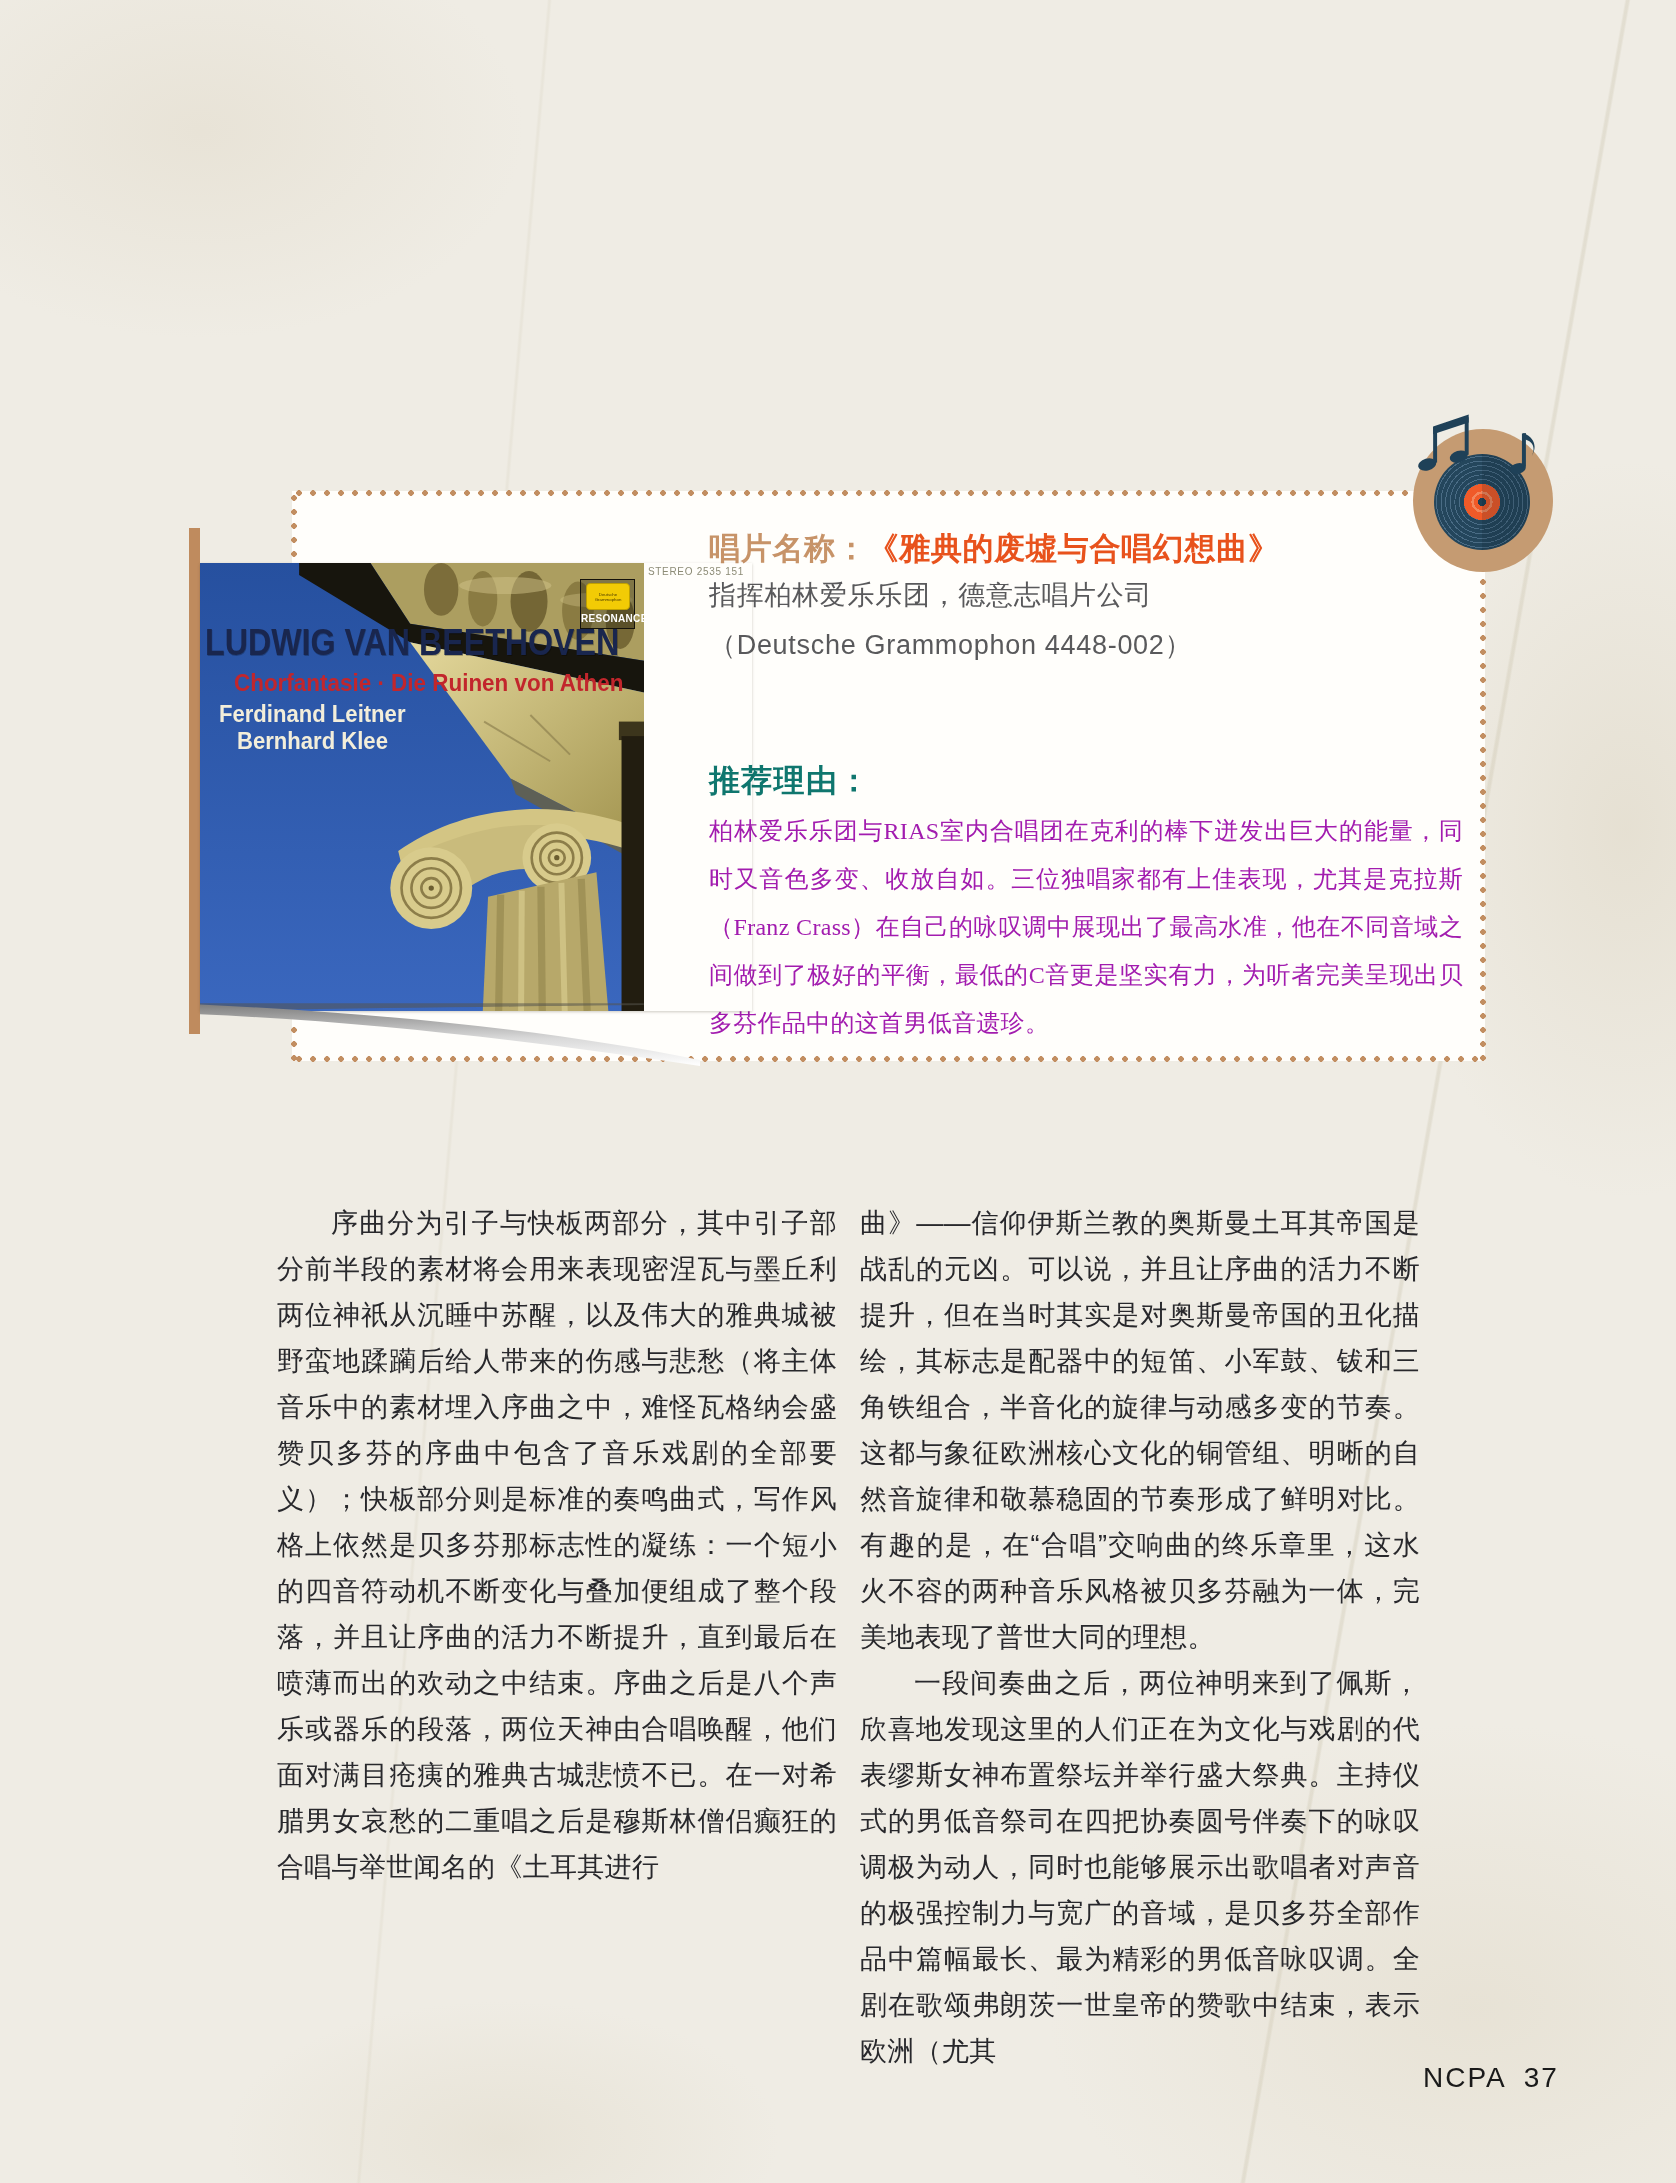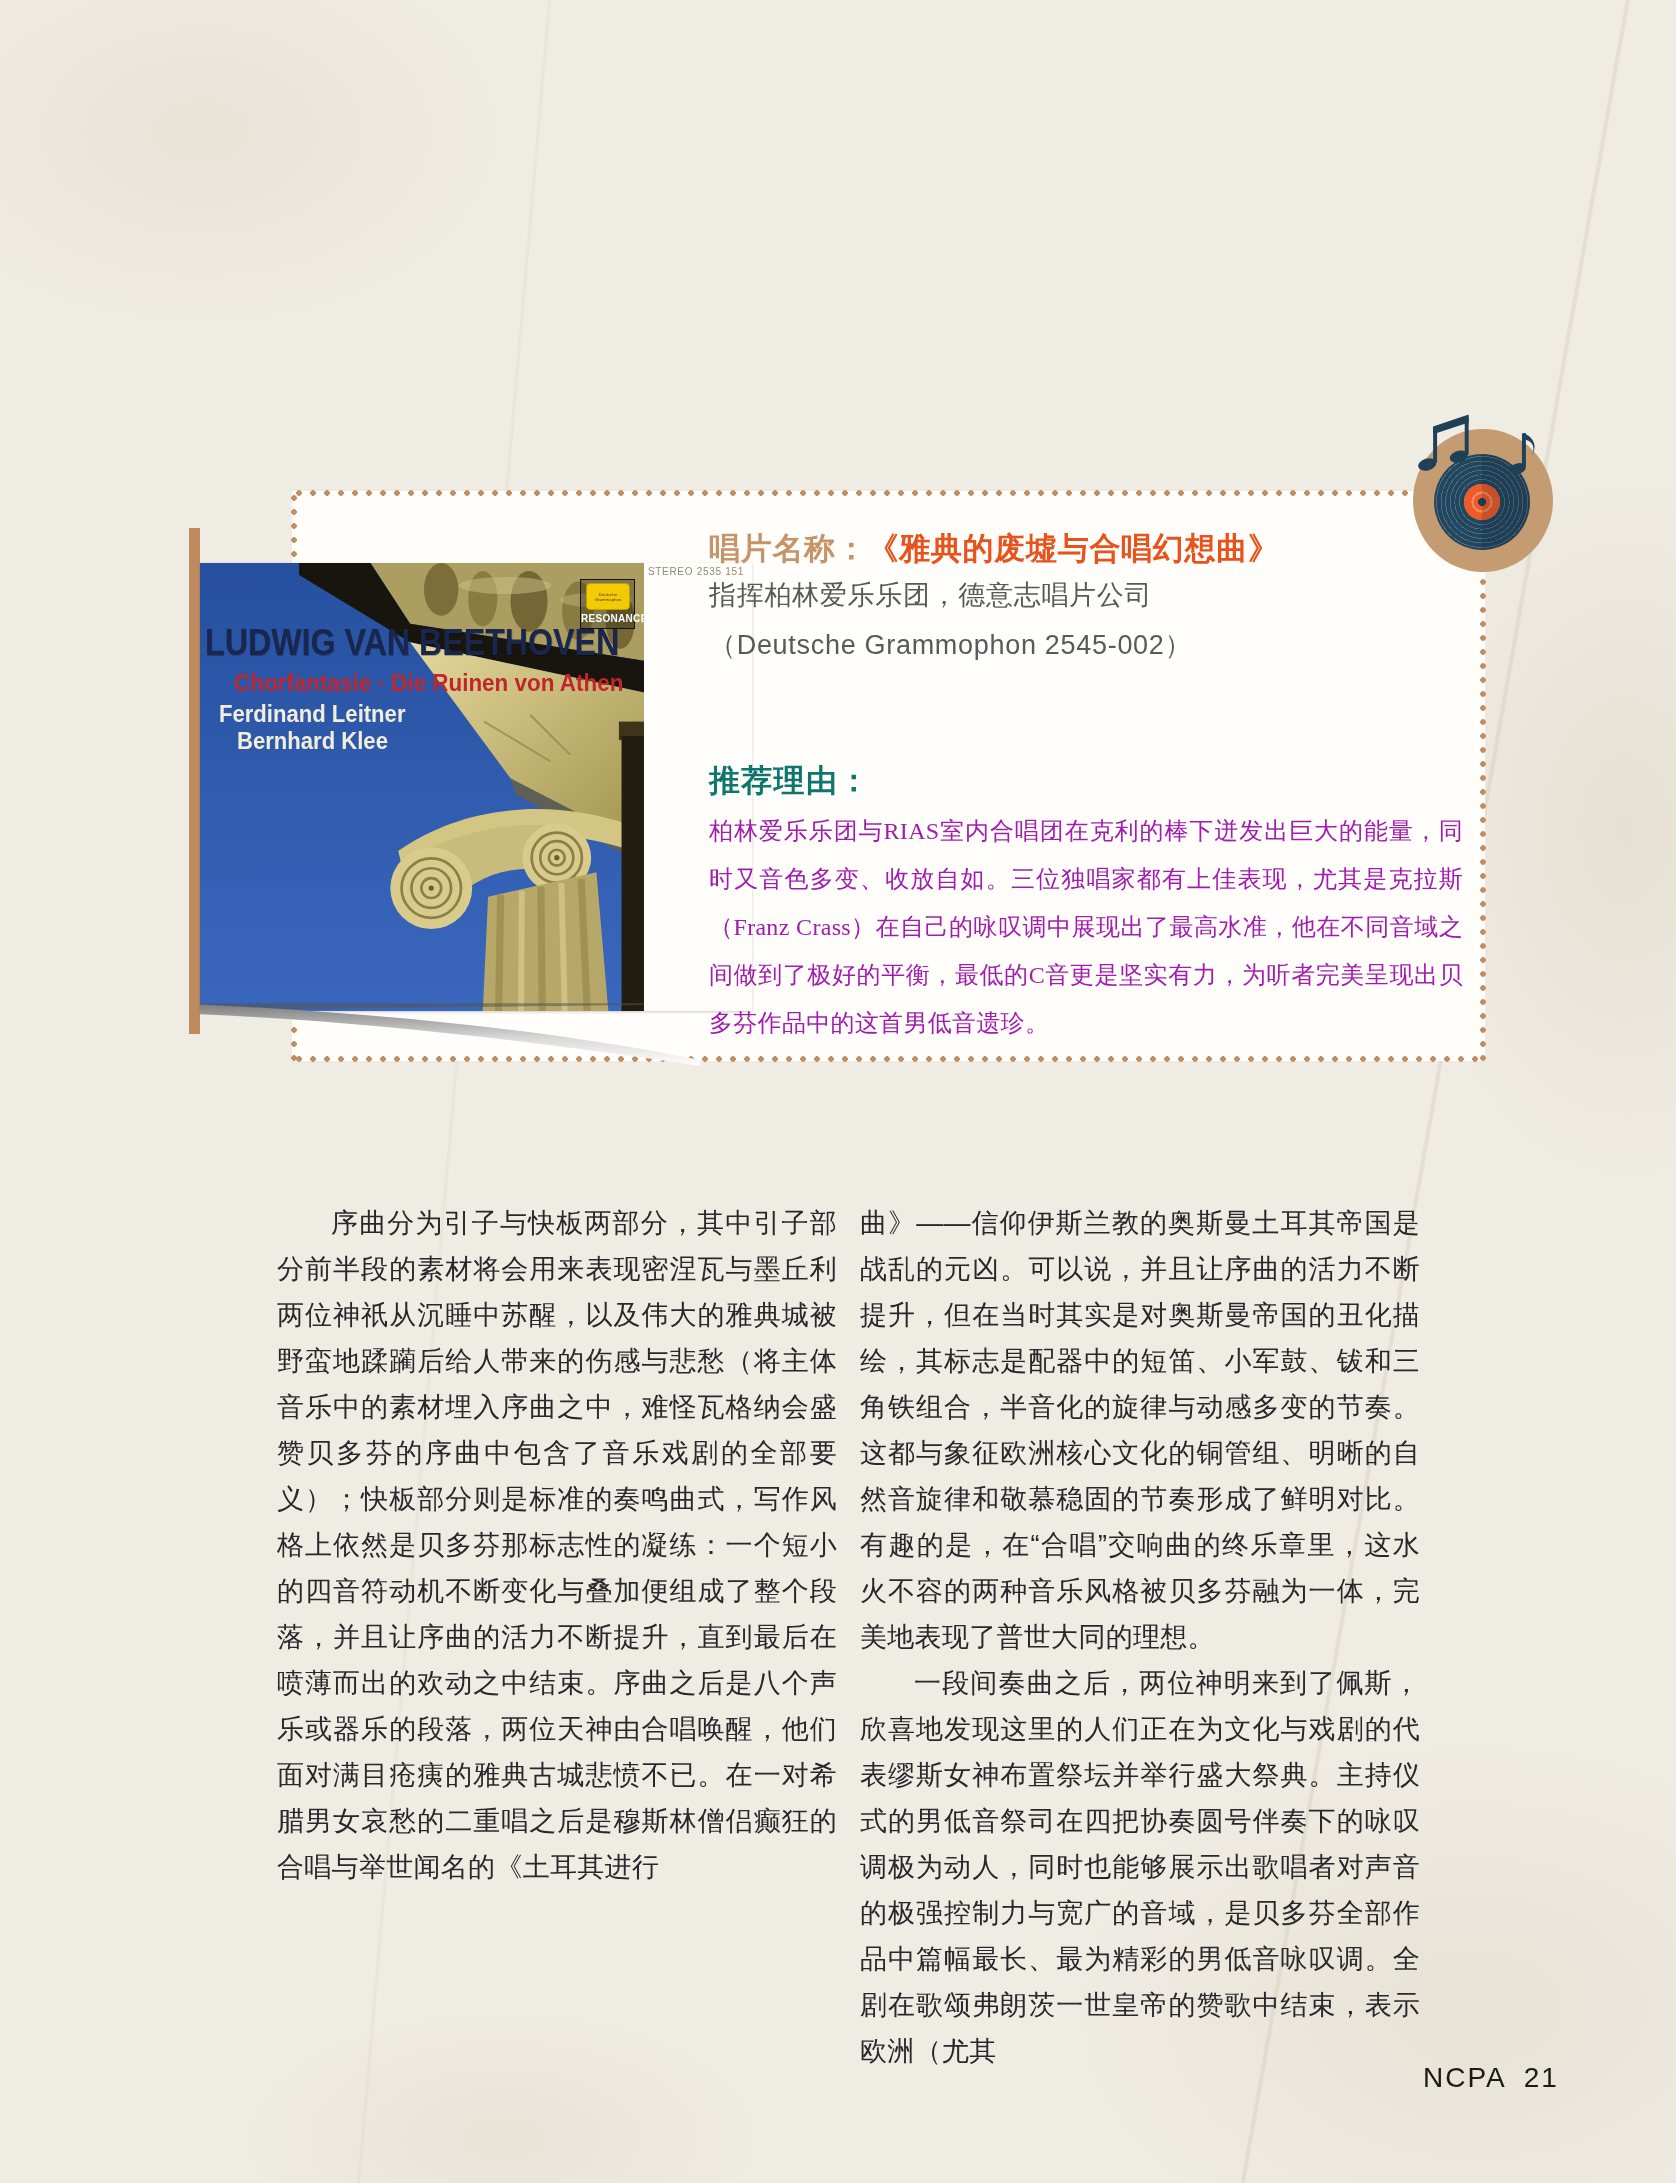--- a/index.html
+++ b/index.html
@@ -72,21 +72,21 @@
     <div class="dots-h d-bottom"></div>
     <div class="dots-v d-left"></div>
     <div class="dots-v d-right"></div>
 
     <div class="card-title-line">
       <span class="t-label">唱片名称：</span><span class="t-value">《雅典的废墟与合唱幻想曲》</span>
     </div>
 
     <div class="card-info">
       <div>指挥柏林爱乐乐团，德意志唱片公司</div>
-      <div>（Deutsche Grammophon 2545-002）</div>
+      <div>（Deutsche Grammophon 4448-002）</div>
     </div>
 
     <div class="reason-label">推荐理由：</div>
     <div class="reason-text">柏林爱乐乐团与RIAS室内合唱团在克利的棒下迸发出巨大的能量，同时又音色多变、收放自如。三位独唱家都有上佳表现，尤其是克拉斯（Franz Crass）在自己的咏叹调中展现出了最高水准，他在不同音域之间做到了极好的平衡，最低的C音更是坚实有力，为听者完美呈现出贝多芬作品中的这首男低音遗珍。</div>
   </div>
 
   <div class="album-bar"></div>
 
   <div class="album">
     <svg class="cover-art" viewBox="0 0 672 678" preserveAspectRatio="none">
@@ -182,17 +182,17 @@
 
   <div class="col col-left">
     <p class="indent">序曲分为引子与快板两部分，其中引子部分前半段的素材将会用来表现密涅瓦与墨丘利两位神祇从沉睡中苏醒，以及伟大的雅典城被野蛮地蹂躏后给人带来的伤感与悲愁（将主体音乐中的素材埋入序曲之中，难怪瓦格纳会盛赞贝多芬的序曲中包含了音乐戏剧的全部要义）；快板部分则是标准的奏鸣曲式，写作风格上依然是贝多芬那标志性的凝练：一个短小的四音符动机不断变化与叠加便组成了整个段落，并且让序曲的活力不断提升，直到最后在喷薄而出的欢动之中结束。序曲之后是八个声乐或器乐的段落，两位天神由合唱唤醒，他们面对满目疮痍的雅典古城悲愤不已。在一对希腊男女哀愁的二重唱之后是穆斯林僧侣癫狂的合唱与举世闻名的《土耳其进行</p>
   </div>
   <div class="col col-right">
     <p>曲》——信仰伊斯兰教的奥斯曼土耳其帝国是战乱的元凶。可以说，并且让序曲的活力不断提升，但在当时其实是对奥斯曼帝国的丑化描绘，其标志是配器中的短笛、小军鼓、钹和三角铁组合，半音化的旋律与动感多变的节奏。这都与象征欧洲核心文化的铜管组、明晰的自然音旋律和敬慕稳固的节奏形成了鲜明对比。有趣的是，在“合唱”交响曲的终乐章里，这水火不容的两种音乐风格被贝多芬融为一体，完美地表现了普世大同的理想。</p>
     <p class="indent">一段间奏曲之后，两位神明来到了佩斯，欣喜地发现这里的人们正在为文化与戏剧的代表缪斯女神布置祭坛并举行盛大祭典。主持仪式的男低音祭司在四把协奏圆号伴奏下的咏叹调极为动人，同时也能够展示出歌唱者对声音的极强控制力与宽广的音域，是贝多芬全部作品中篇幅最长、最为精彩的男低音咏叹调。全剧在歌颂弗朗茨一世皇帝的赞歌中结束，表示欧洲（尤其</p>
   </div>
 
   <div class="footer">
-    <span>NCPA</span><span class="pn">21</span>
+    <span>NCPA</span><span class="pn">37</span>
   </div>
 
 </div>
 
 
 </body></html>

